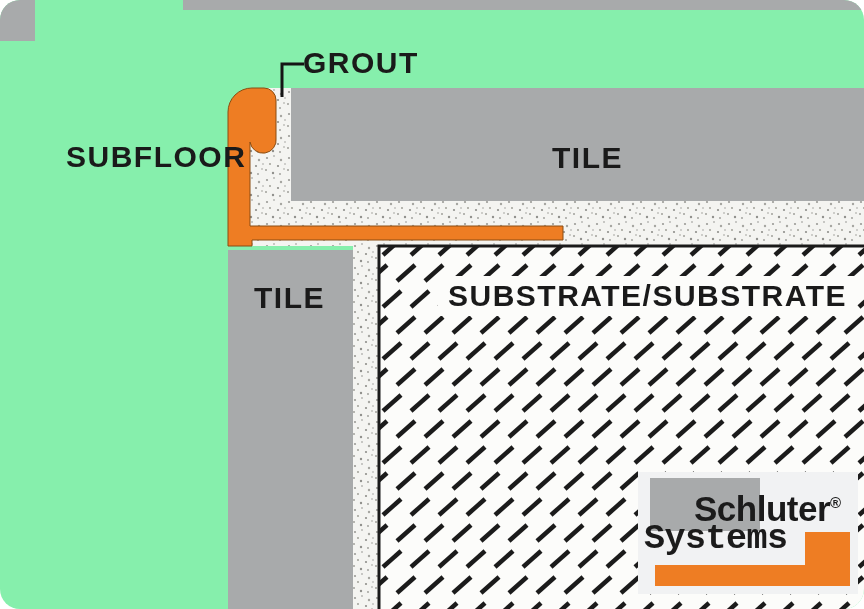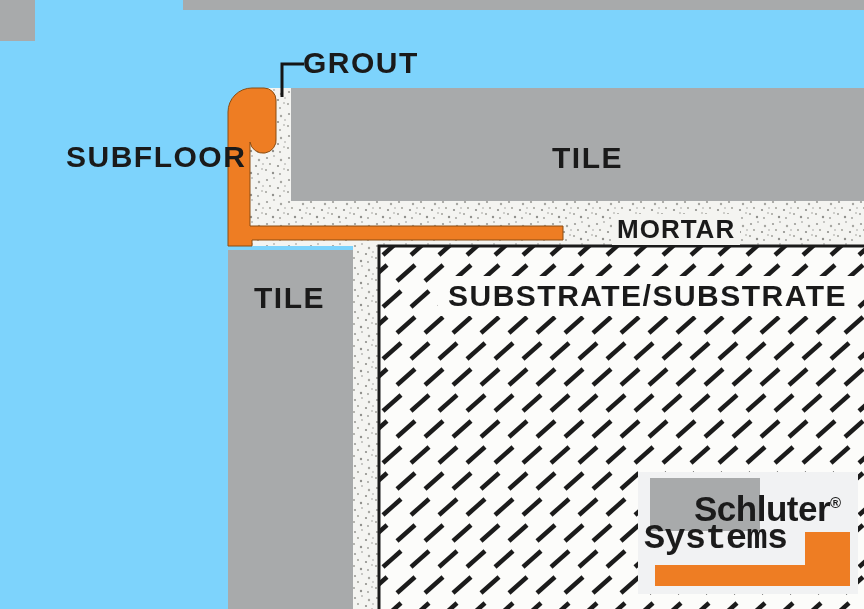--- a/index.html
+++ b/index.html
@@ -1,22 +1,23 @@
 <!DOCTYPE html>
 <html><head>
 <meta charset="utf-8">
 <style>
   html, body { margin: 0; padding: 0; background: #ffffff; }
   #canvas {
     position: relative;
     width: 864px;
     height: 609px;
-    background: #7dd3fc;
+    background: #86efac;
     overflow: hidden;
     font-family: "Liberation Sans", sans-serif;
+    border-radius: 20px;
   }
   svg.layer { position: absolute; left: 0; top: 0; }
   .label {
     position: absolute;
     font-weight: 700;
     color: #1a1a1a;
     font-size: 30px;
     letter-spacing: 1.5px;
     white-space: nowrap;
   }
@@ -104,21 +105,20 @@
 
     <polyline points="304,64 282,64 282,97" fill="none" stroke="#151515" stroke-width="3"></polyline>
   </svg>
 
   <div class="label" style="left:303px; top:46px;">GROUT</div>
 
   <div class="label" style="left:66px; top:140px;">SUBFLOOR</div>
 
   <div class="label" style="left:552px; top:141px;">TILE</div>
 
-  <div class="label mortar" style="left:612px; top:214px;">MORTAR</div>
 
   <div class="label" style="left:254px; top:281px;">TILE</div>
 
   <div class="label substrate" style="left:438px; top:276px;">SUBSTRATE/SUBSTRATE</div>
 
   <div id="logo">
     <div class="block logo-gray"></div>
     <div class="block logo-orange-v"></div>
     <div class="block logo-orange-h"></div>
     <div class="logo-text logo-line1">

